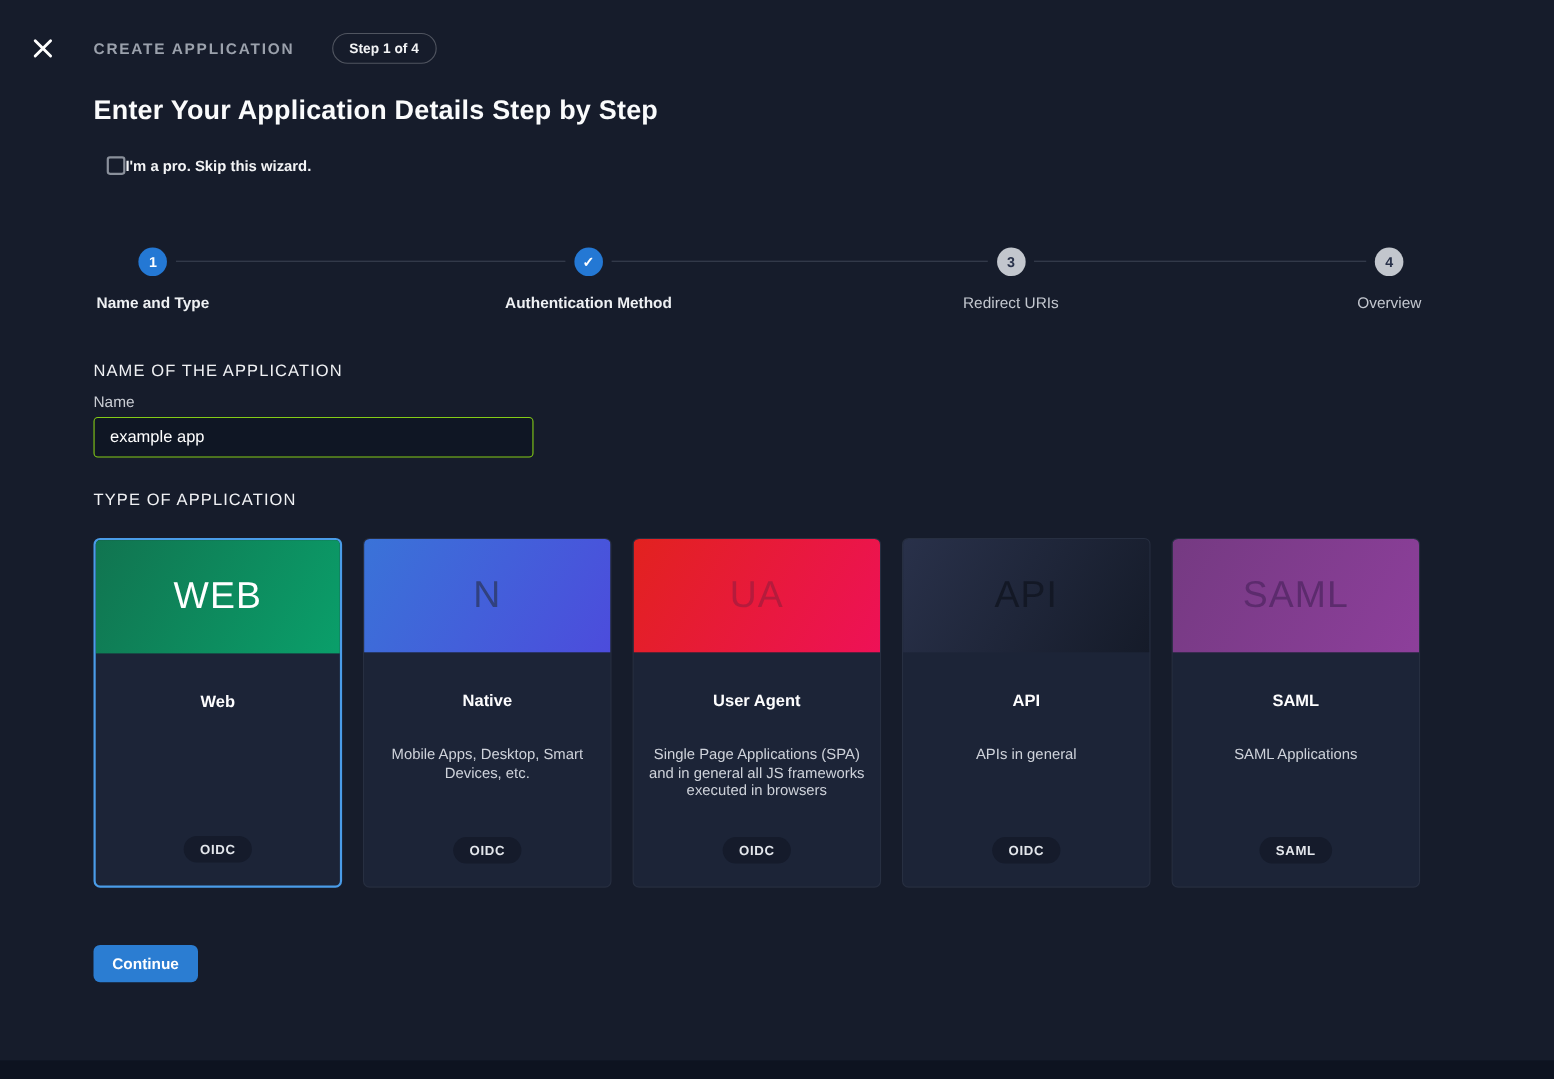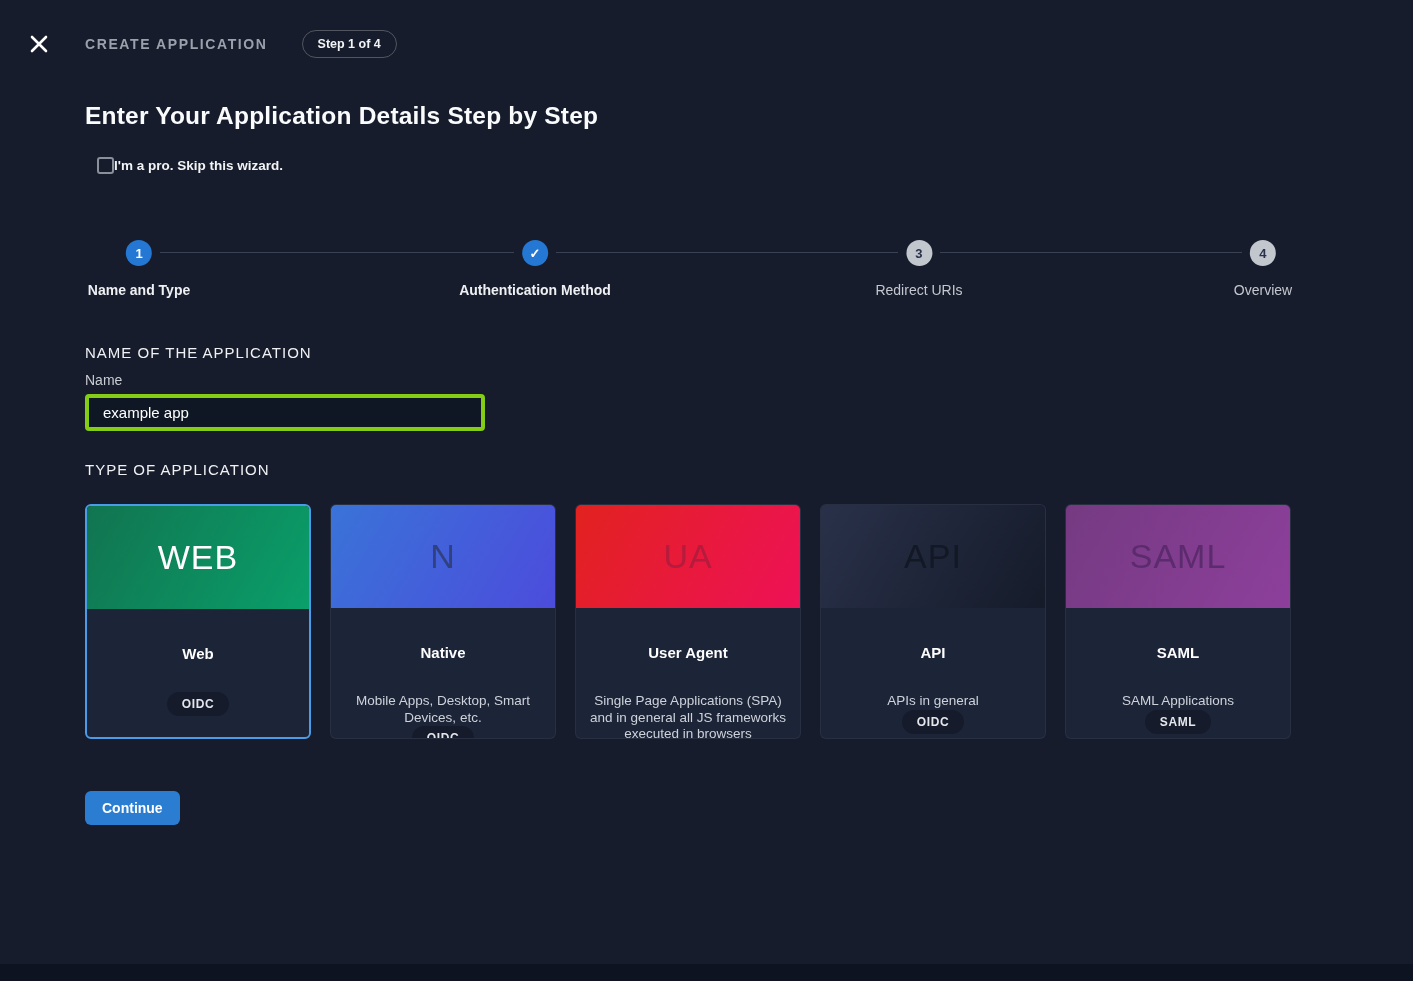--- a/index.html
+++ b/index.html
@@ -38,21 +38,21 @@
     border:1px solid rgba(255,255,255,0.25);
     border-radius:50vh;
     padding:6px 15px;
     font-size:12.5px; font-weight:bold; color:#f2f3f5;
   }
 
   
   .content{ margin-left:85px; width:1208px; }
 
   h1.page-title{
-    margin-top:44px;
+    margin-top:29px;
     font-size:24.5px; font-weight:600; color:#fafbfc;
     letter-spacing:0.2px;
   }
 
   .skip-row{
     margin-top:27px; margin-left:12px;
     display:flex; align-items:center; 
     cursor:pointer; width:max-content;
   }
   .checkbox{
@@ -99,31 +99,31 @@
   }
   .name-section{ margin-top:46px; }
   .field-label{
     display:block; margin-top:11px;
     font-size:14px; color:#c9ccd3;
   }
   .name-input{
     margin-top:6px;
     width:400px; height:37px;
     background:#0f1624;
-    border:4px solid #84cc16; border-radius:4px;
+    border:1px solid #84cc16; border-radius:4px;
     color:#fff; font-size:15px; font-family:"Liberation Sans", sans-serif;
     padding:0 14px;
     outline:none;
   }
 
   
   .type-section{ margin-top:30px; }
   .cards-row{ margin-top:26px; display:flex; gap:19px; }
   .card{
-    width:226px; height:235px;
+    width:226px; height:318px;
     border-radius:6px; overflow:hidden;
     background:#1c2437;
     border:1px solid rgba(255,255,255,0.05);
     display:flex; flex-direction:column;
     cursor:pointer;
   }
   .card.selected{ border:2px solid #4a9ce8; }
   .card-head{
     height:103px; flex:0 0 auto;
     display:flex; align-items:center; justify-content:center;

